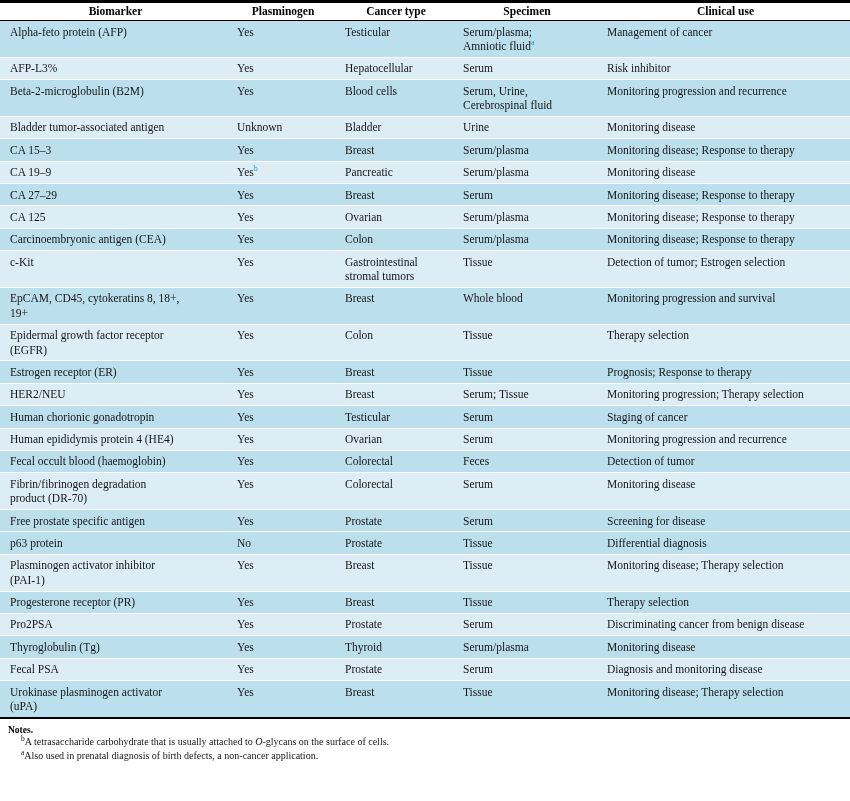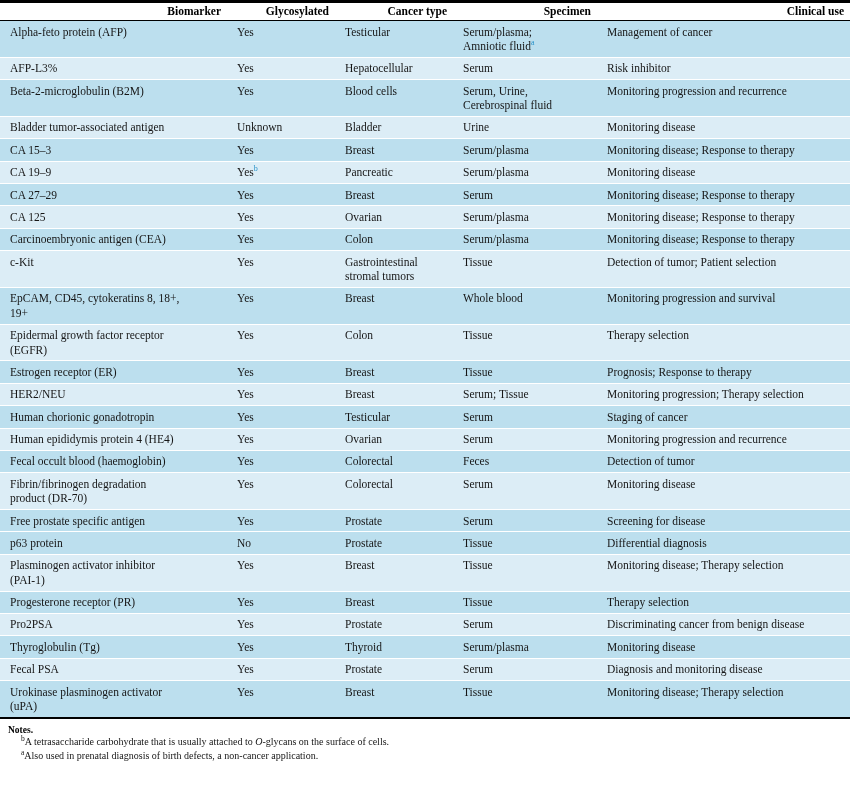--- a/index.html
+++ b/index.html
@@ -14,21 +14,21 @@
   table.biomarker-table {
     width: 850px;
     border-collapse: collapse;
     table-layout: fixed;
     border-top: 3px solid #000;
     border-bottom: 2.5px solid #000;
   }
   thead th {
     background: #fff;
     color: #000;
-    text-align: right;
+    text-align: center;
     vertical-align: top;
     font-size: 11.5px;
     font-weight: bold;
     padding: 2px 6px 3px 10px;
     border-bottom: 1.5px solid #000;
   }
   tbody td {
     font-size: 11.5px;
     line-height: 1.25;
     padding: 3.5px 6px 3.5px 10px;
@@ -70,21 +70,21 @@
   <colgroup>
     <col style="width:227px">
     <col style="width:108px">
     <col style="width:118px">
     <col style="width:144px">
     <col style="width:253px">
   </colgroup>
   <thead>
     <tr>
       <th>Biomarker</th>
-      <th>Glycosylated</th>
+      <th>Plasminogen</th>
       <th>Cancer type</th>
       <th>Specimen</th>
       <th>Clinical use</th>
     </tr>
   </thead>
   <tbody id="table-body">
       <tr class="row-dark">
         <td>Alpha-feto protein (AFP)</td>
         <td>Yes</td>
         <td>Testicular</td>
@@ -148,21 +148,21 @@
         <td>Colon</td>
         <td>Serum/plasma</td>
         <td>Monitoring disease; Response to therapy</td>
       </tr>
       <tr class="row-light">
         <td>c-Kit</td>
         <td>Yes</td>
         <td>Gastrointestinal
 stromal tumors</td>
         <td>Tissue</td>
-        <td>Detection of tumor; Patient selection</td>
+        <td>Detection of tumor; Estrogen selection</td>
       </tr>
       <tr class="row-dark">
         <td>EpCAM, CD45, cytokeratins 8, 18+,
 19+</td>
         <td>Yes</td>
         <td>Breast</td>
         <td>Whole blood</td>
         <td>Monitoring progression and survival</td>
       </tr>
       <tr class="row-light">

